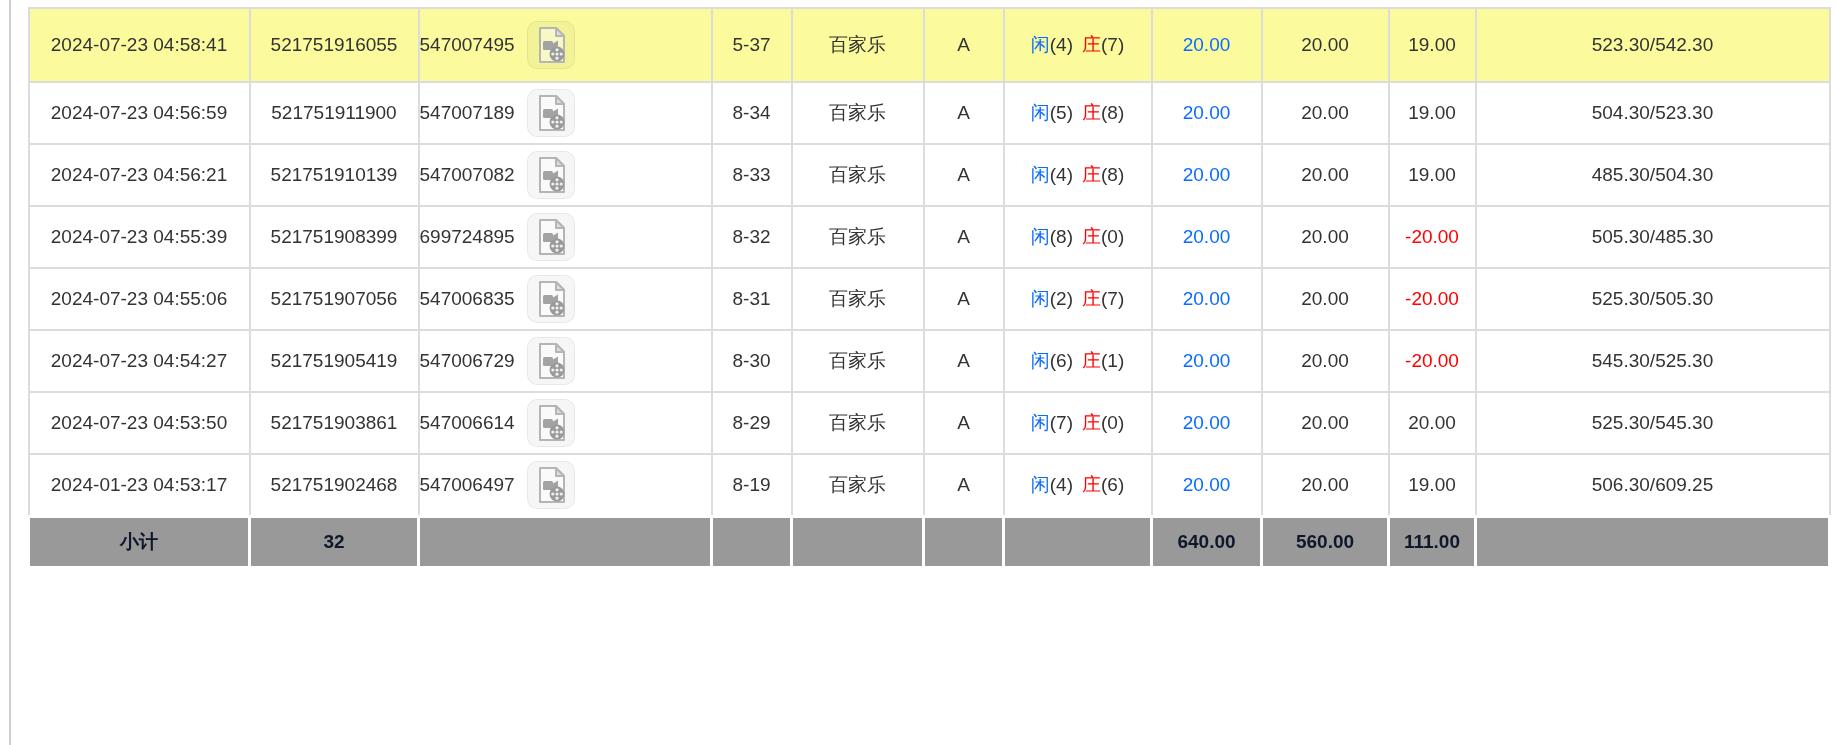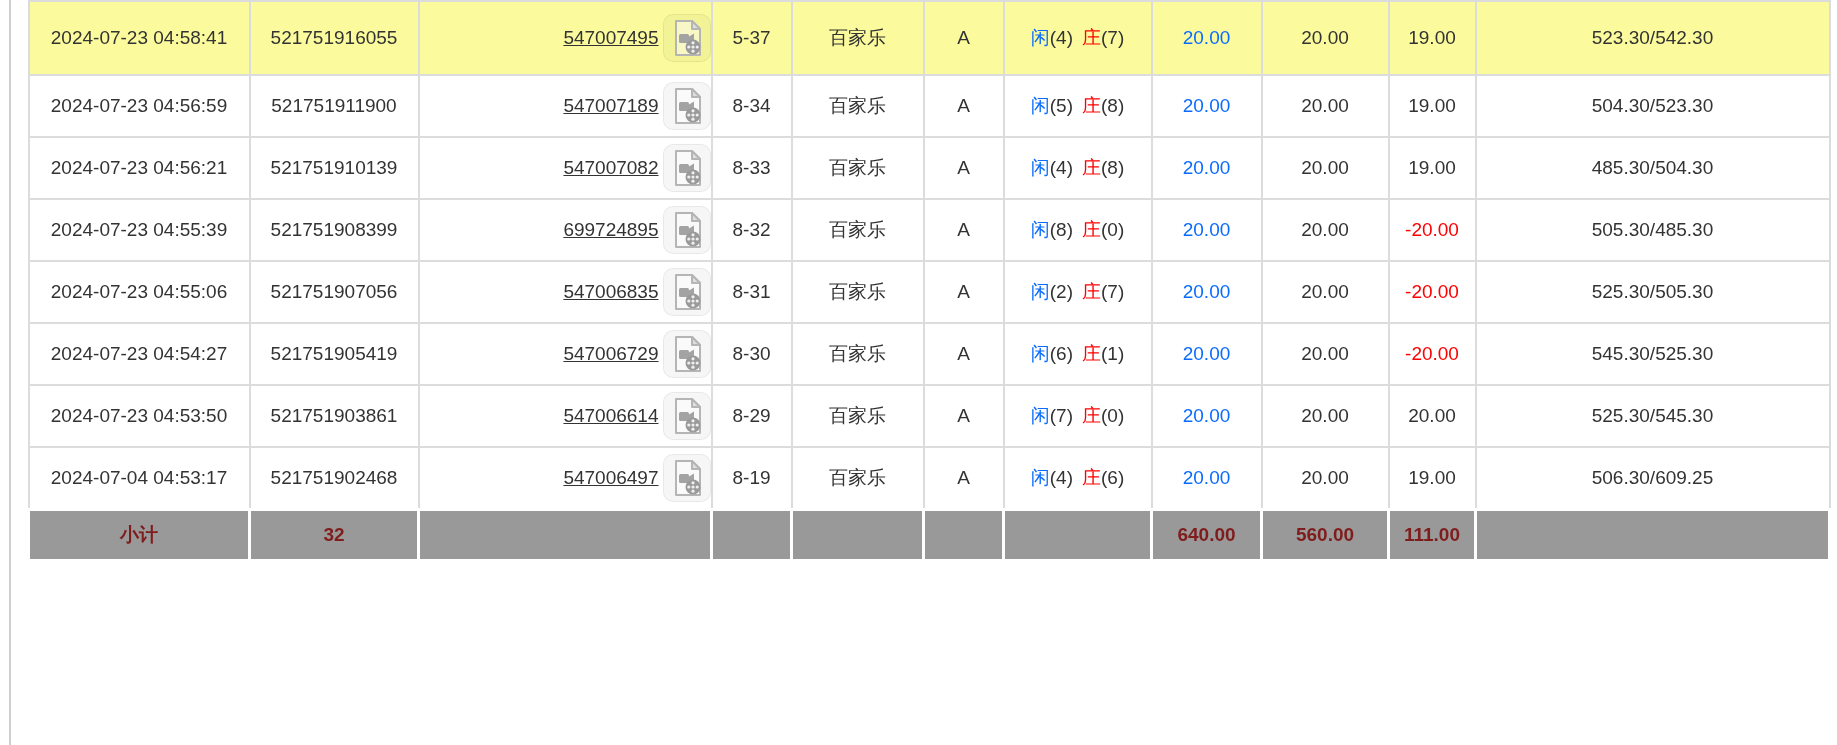--- a/index.html
+++ b/index.html
@@ -7,50 +7,50 @@
     width:1837px;height:745px;overflow:hidden;position:relative;
     background:#ffffff;
     font-family:"Liberation Sans","DejaVu Sans",sans-serif;
     color:#333333;
   }
   .left-rule{
     position:absolute;left:9px;top:0;width:2px;height:745px;
     background:#cfcfcf;
   }
   table.bets{
-    position:absolute;left:27px;top:0;
+    position:absolute;left:27px;top:7px;
     width:1801px;table-layout:fixed;border-collapse:collapse;
   }
   td{
     border:2px solid #dcdcdc;
     text-align:center;vertical-align:middle;
     font-size:19px;color:#333333;
     overflow:hidden;white-space:nowrap;
     padding:0;
   }
   tr.data-row{height:62px;background:#ffffff;}
   tr.data-row.hl{height:74px;background:#fbfb9d;}
   tr.data-row.hl td{background:#fbfb9d;}
-  .gid{display:flex;align-items:center;justify-content:flex-end;gap:4px;text-decoration:underline;}
+  .gid{display:flex;align-items:center;justify-content:flex-start;gap:12px;}
   .vbtn{
     width:48px;height:48px;flex:0 0 48px;
     border:1px solid rgba(0,0,0,0.06);
     border-radius:10px;
     background:rgba(0,0,0,0.035);
     display:flex;align-items:center;justify-content:center;
     cursor:pointer;padding:0;
   }
   .blue{color:#0a6cff;}
   .red{color:#ff0000;}
   .zh{margin-left:9px;}
   a.bet-link{color:#0a6cff;text-decoration:none;cursor:pointer;}
   td.win.neg{color:#ff0000;border-radius:22px;}
   tr.sum-row{height:51px;}
   tr.sum-row td{
-    background:#999999;color:#7f1d1d;font-weight:bold;
+    background:#999999;color:#0f172a;font-weight:bold;
     border:3px solid #ffffff;font-size:19px;
   }
 </style>
 </head>
 <body>
 
 <div class="left-rule"></div>
 
 <table class="bets">
   <colgroup>
@@ -286,21 +286,21 @@
     <td>百家乐</td>
     <td>A</td>
     <td><span class="blue">闲</span><span>(7)</span><span class="red zh">庄</span><span>(0)</span></td>
     <td><a class="bet-link">20.00</a></td>
     <td>20.00</td>
     <td class="win">20.00</td>
     <td>525.30/545.30</td>
   </tr>
 
   <tr class="data-row">
-    <td>2024-07-04 04:53:17</td>
+    <td>2024-01-23 04:53:17</td>
     <td>521751902468</td>
     <td>
       <div class="gid">
         <span>547006497</span>
         <button class="vbtn">
           <svg width="40" height="40" viewBox="0 0 40 40">
             <path d="M9 3 H25 L33 11 V37 H9 Z" fill="rgba(255,255,255,0.45)" stroke="#b5b5b5" stroke-width="2" stroke-linejoin="round"></path>
             <path d="M25 3 V11 H33 Z" fill="#dedede" stroke="#b5b5b5" stroke-width="2" stroke-linejoin="round"></path>
             <rect x="12" y="16" width="10" height="9" rx="1.5" fill="#a3a3a3"></rect>
             <path d="M22 18.5 L27 15.5 V25.5 L22 22.5 Z" fill="#a3a3a3"></path>

